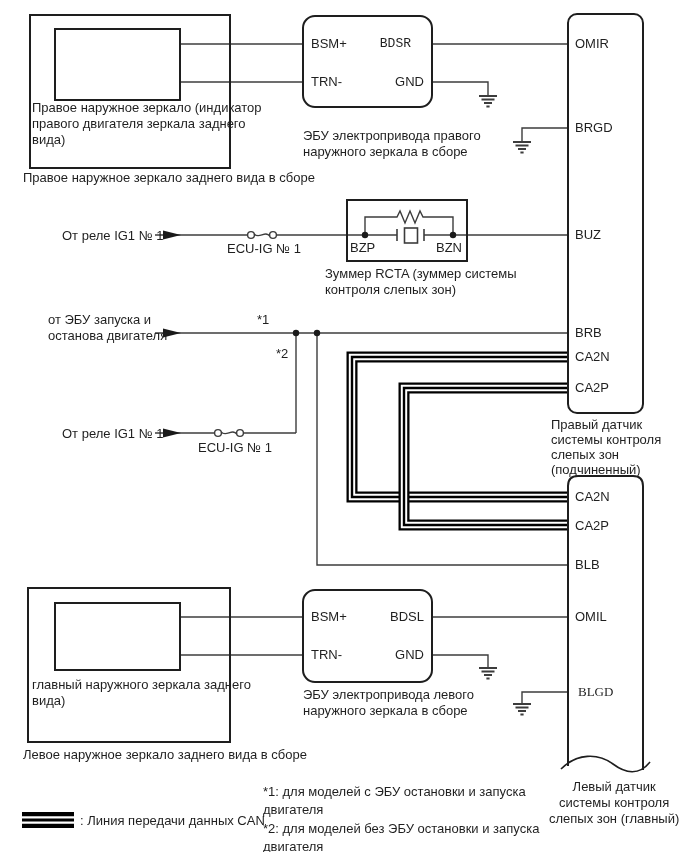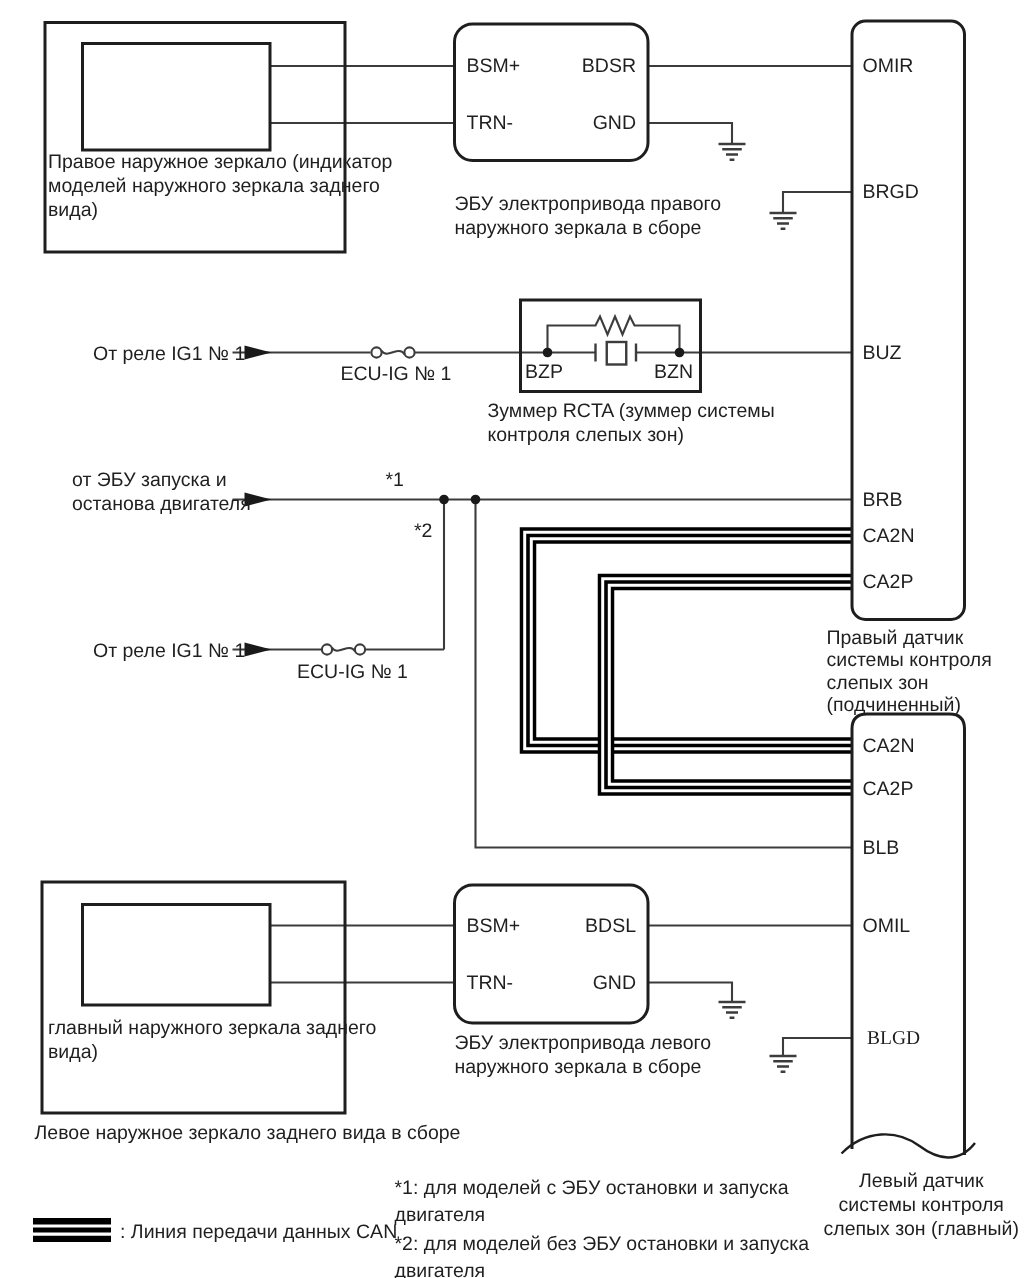--- a/index.html
+++ b/index.html
@@ -131,26 +131,27 @@
 
     <g>
       <path d="M22,820 H74" stroke="#000" stroke-width="16"></path>
       <path d="M22,820 H74" stroke="#fff" stroke-width="7.5"></path>
       <path d="M22,820 H74" stroke="#000" stroke-width="3.2"></path>
     </g>
   </svg>
 
   <div class="lbl wrap2" style="left:32px;top:100px;">
     <div>Правое наружное зеркало (индикатор</div>
-    <div>моделей наружного зеркала заднего</div>
+    <div>правого двигателя зеркала заднего</div>
     <div>вида)</div>
   </div>
+  <div class="lbl" style="left:23px;top:170px;">Правое наружное зеркало заднего вида в сборе</div>
 
   <div class="lbl pin" style="left:311px;top:36px;">BSM+</div>
-  <div class="lbl pin ra" style="left:358px;top:36px;width:66px;">BDSR</div>
+  <div class="lbl pin ra" style="left:345px;top:36px;width:66px;font-family:Liberation Mono, monospace;">BDSR</div>
   <div class="lbl pin" style="left:311px;top:74px;">TRN-</div>
   <div class="lbl pin ra" style="left:358px;top:74px;width:66px;">GND</div>
   <div class="lbl wrap2" style="left:303px;top:128px;">
     <div>ЭБУ электропривода правого</div>
     <div>наружного зеркала в сборе</div>
   </div>
 
   <div class="lbl" style="left:62px;top:228px;">От реле IG1 № 1</div>
   <div class="lbl" style="left:227px;top:241px;">ECU-IG № 1</div>
 

